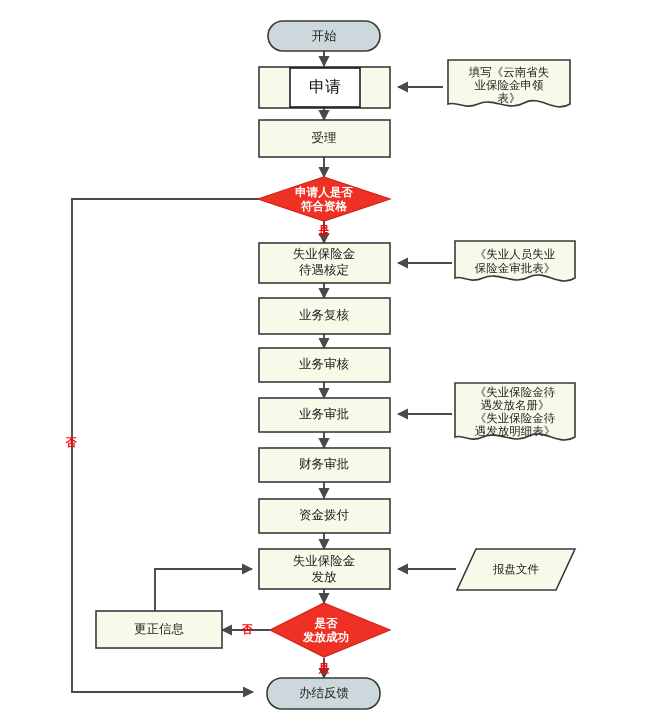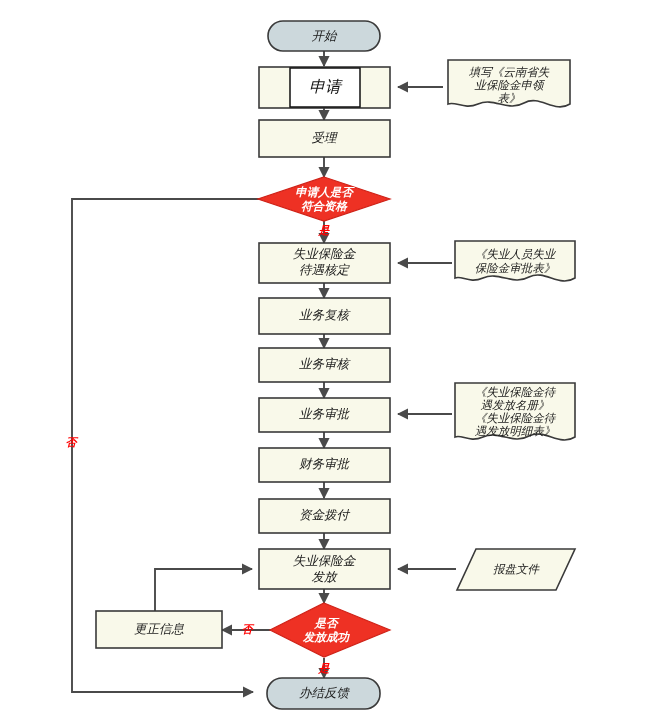--- a/index.html
+++ b/index.html
@@ -10,21 +10,20 @@
   body {
     width: 649px;
     height: 721px;
     font-family: "Liberation Sans", "DejaVu Sans", sans-serif;
     overflow: hidden;
   }
   #chart-root {
     position: relative;
     width: 649px;
     height: 721px;
-    font-style: italic;
   }
   svg.flow {
     display: block;
     width: 649px;
     height: 721px;
   }
   .shape-process {
     fill: #f9f9ea;
     stroke: #3a3a3a;
     stroke-width: 1.6;

